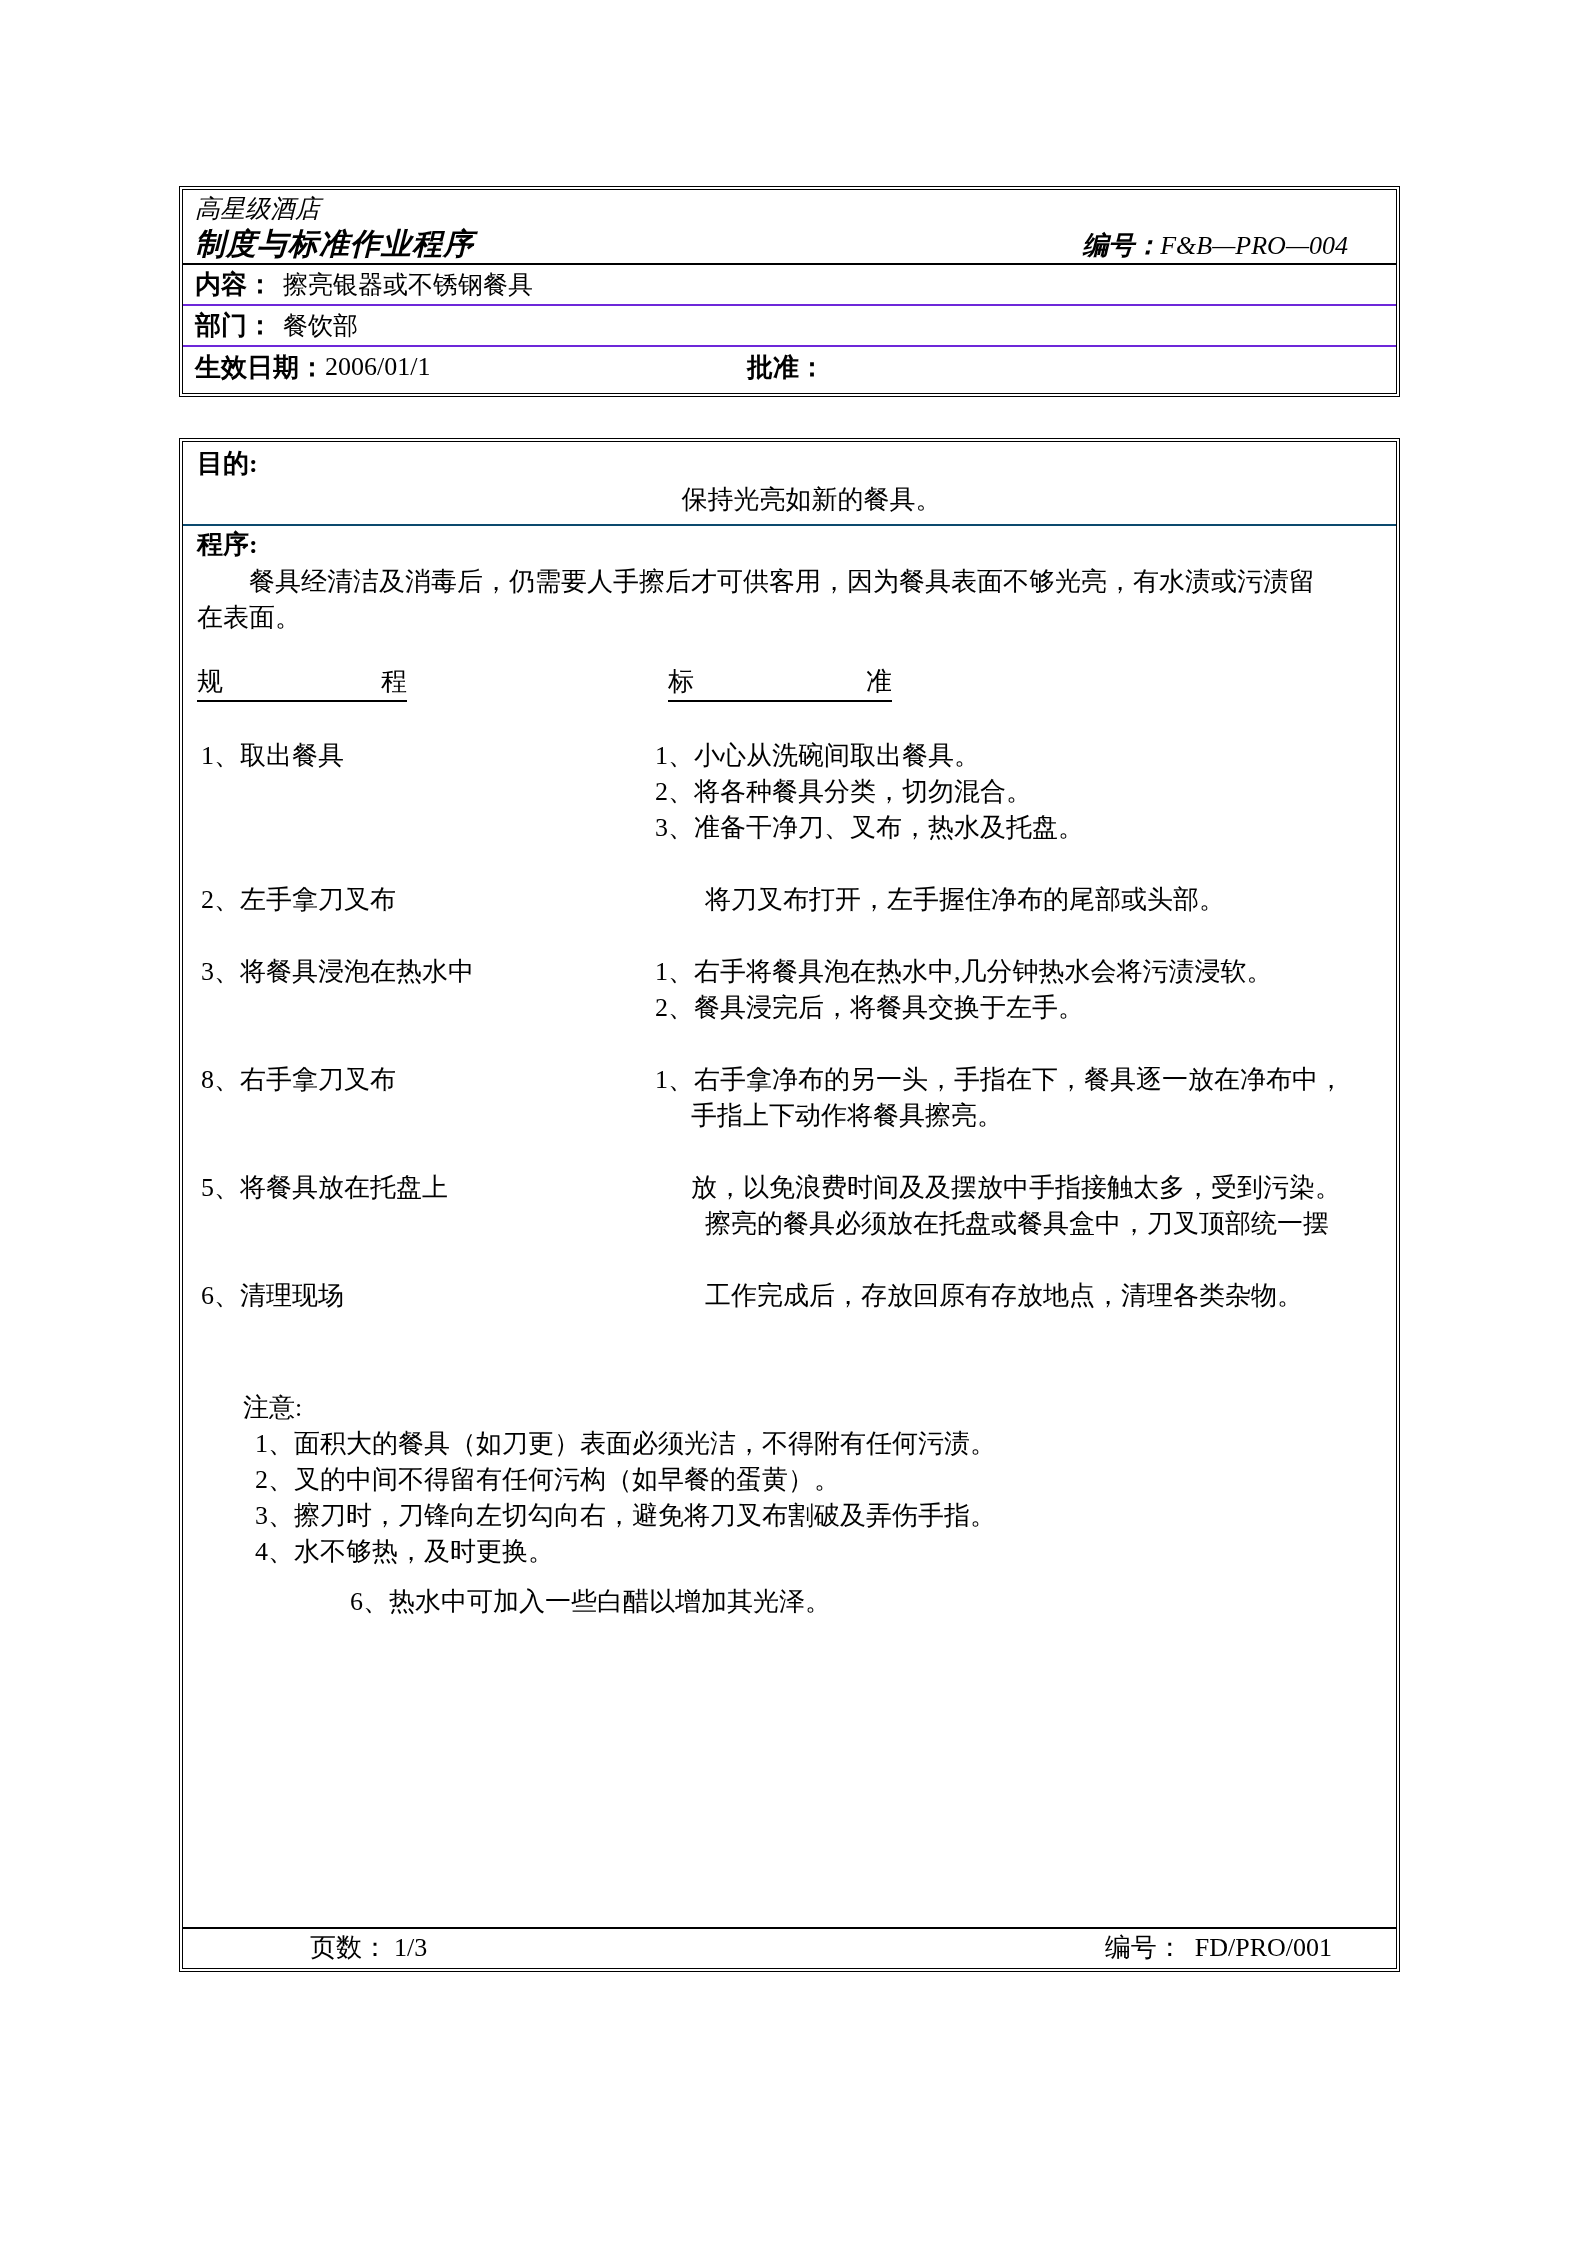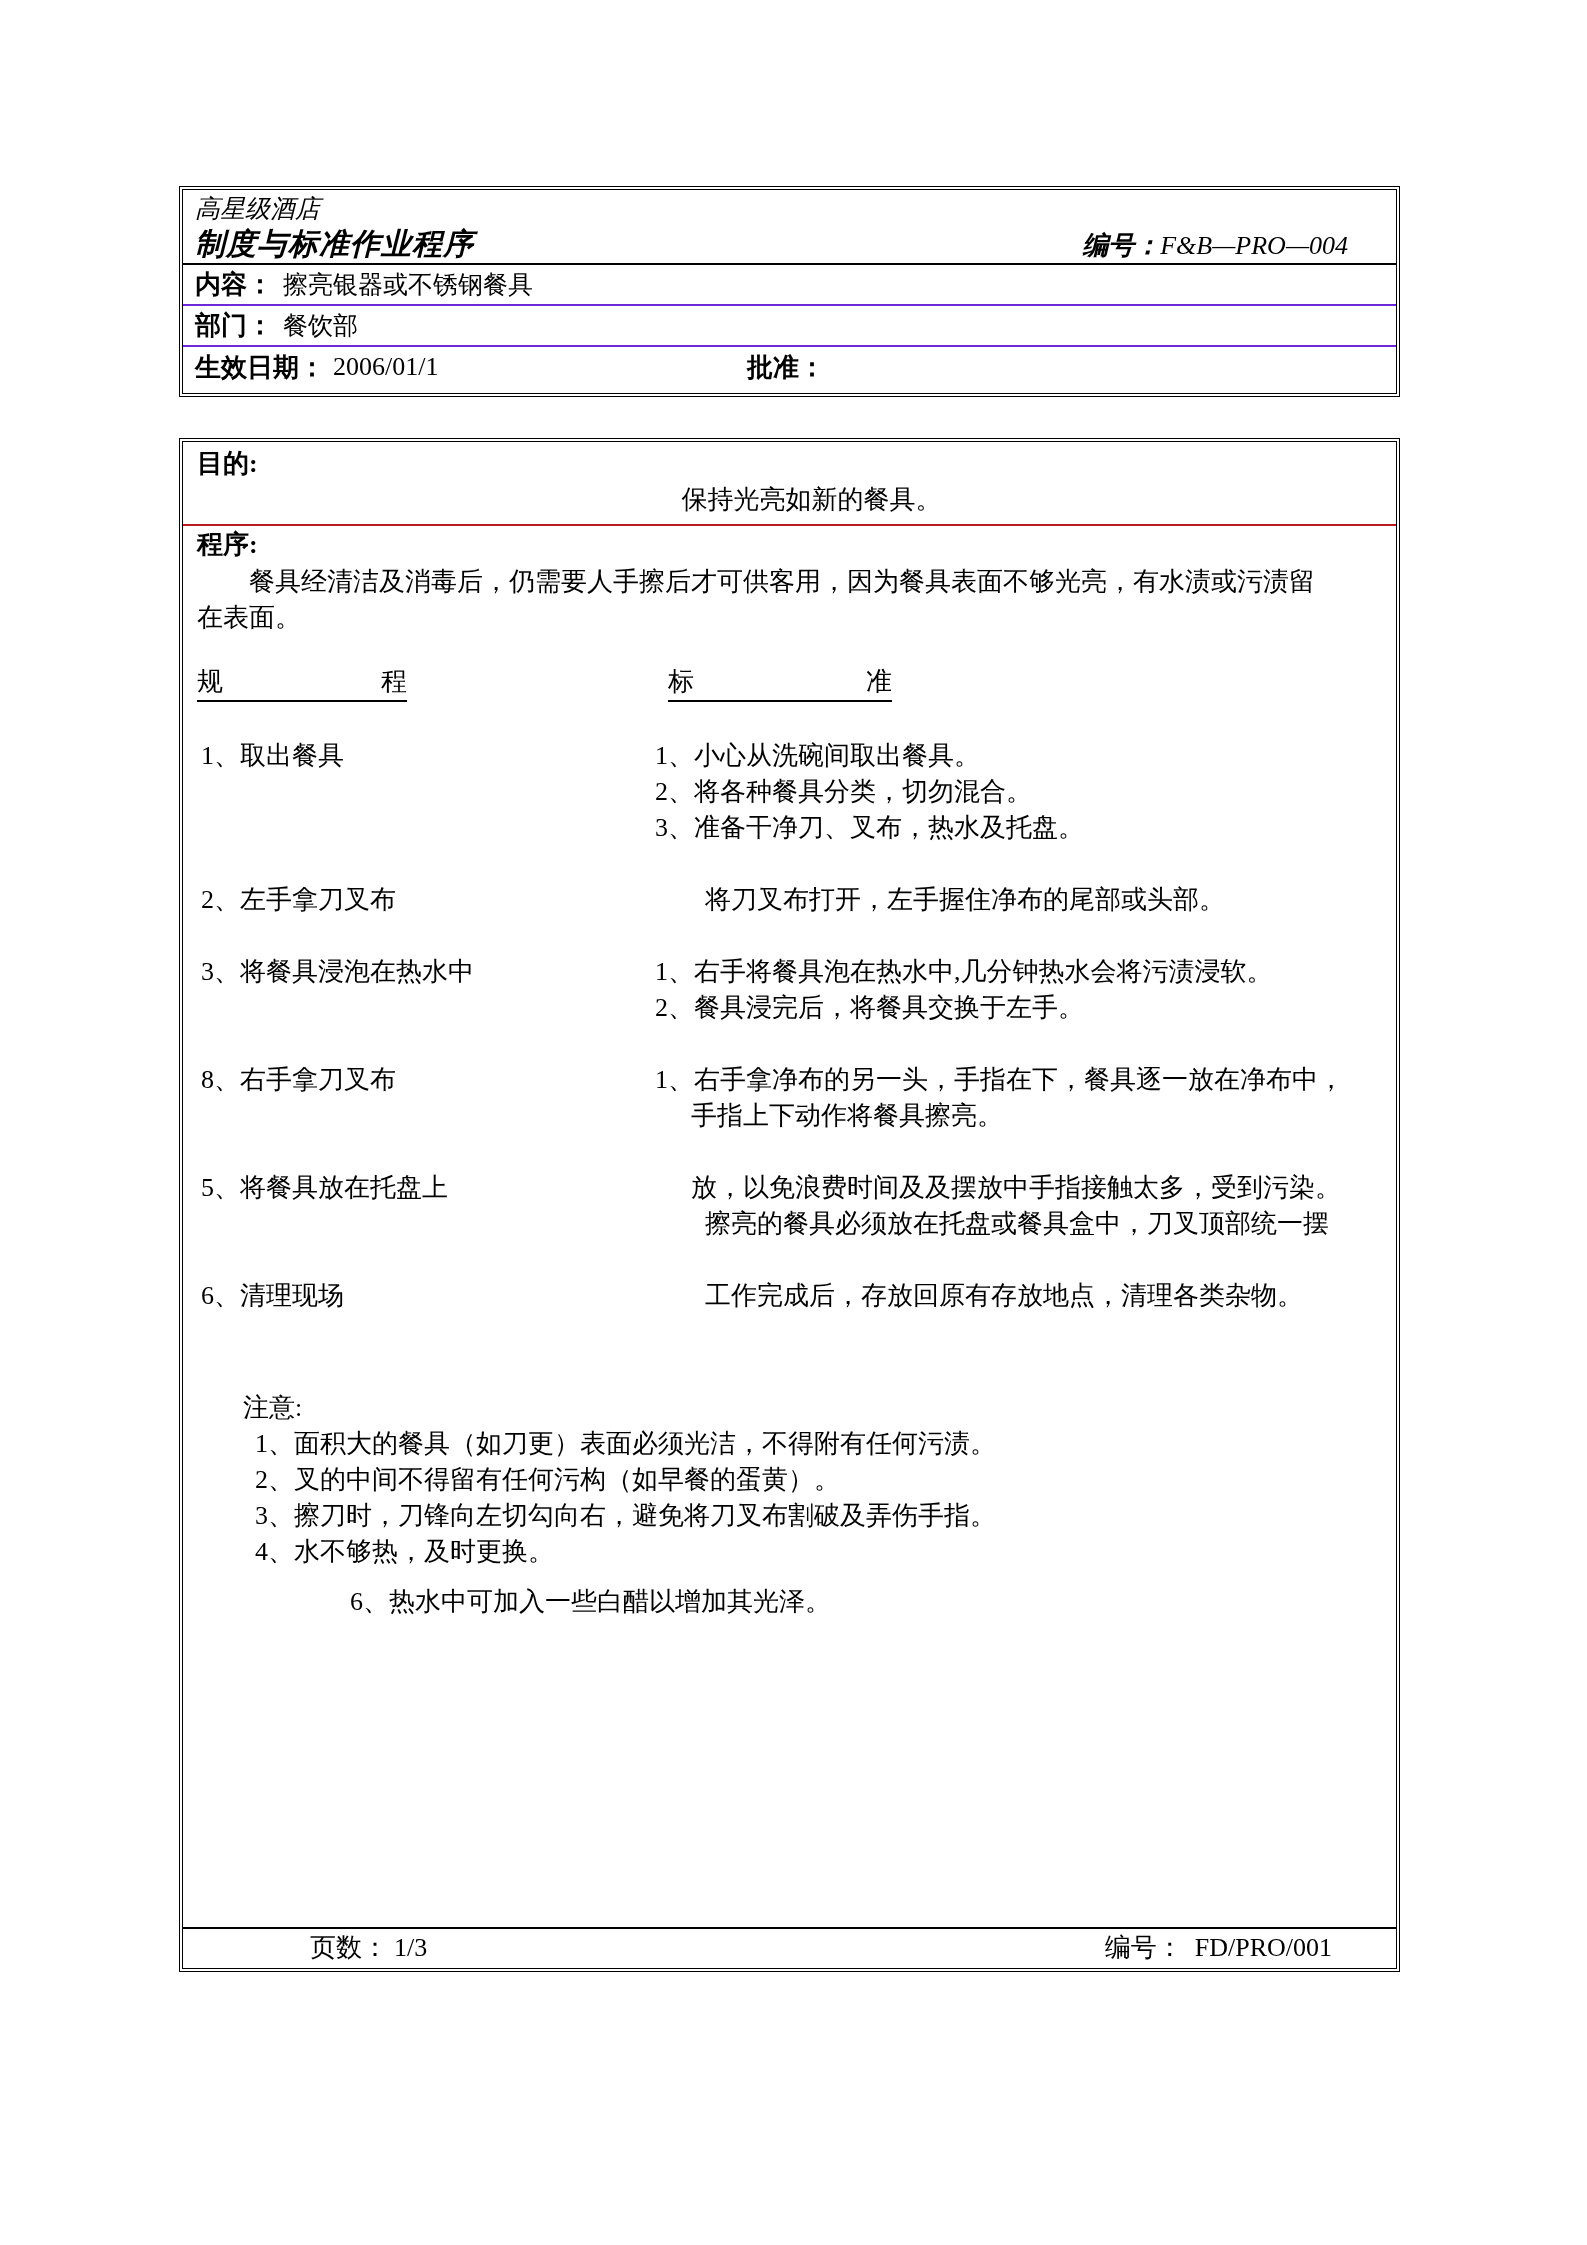--- a/index.html
+++ b/index.html
@@ -18,29 +18,29 @@
   }
   .h-row1 { height:75px; border-bottom:2px solid #000; padding:3px 12px 0 12px; position:relative;font-style:italic; }
   .hotel-name { font-size:25px; line-height:32px; }
   .title-line { display:flex; justify-content:space-between; align-items:baseline; padding-right:36px; }
   .doc-title { font-size:30px; font-weight:bold; line-height:38px; letter-spacing:1px; }
   .doc-code { font-size:26px; white-space:nowrap; }
   .lbl { font-weight:bold; }
   .h-row2, .h-row3 { height:41px; border-bottom:2px solid #6d28d9; padding:0 12px; display:flex; align-items:center; }
   .h-row2 .val, .h-row3 .val { margin-left:10px; font-size:25px; }
   .h-row4 { height:40px; padding:0 12px; position:relative; display:flex; align-items:center; }
-  .h-row4 .val { margin-left:8px; }
+  .h-row4 .val { }
   .approve { position:absolute; left:564px; top:0; height:40px; display:flex; align-items:center; }
 
   
   .main-box {
     position:absolute; left:179px; top:438px; width:1221px; height:1534px;
     border:4px double #000; background:#fff;
   }
-  .purpose-sec { border-bottom:2px solid #b91c1c; padding:4px 14px 6px 14px; }
+  .purpose-sec { border-bottom:2px solid #0c4a6e; padding:4px 14px 6px 14px; }
   .sec-heading { font-weight:bold; font-size:26px; line-height:36px; }
   .purpose-text { line-height:36px; padding-left:44px;text-align:center; }
 
   .procedure-sec { padding:0 14px; }
   .proc-heading { font-weight:bold; font-size:26px; line-height:38px; }
   .intro-line1 { line-height:36px; text-indent:52px; }
   .intro-line2 { line-height:36px; }
 
   .cols-header { margin-top:32px; display:flex; }
   .col-hd { display:flex; justify-content:space-between; border-bottom:2px solid #000; padding-bottom:4px; line-height:28px; }

